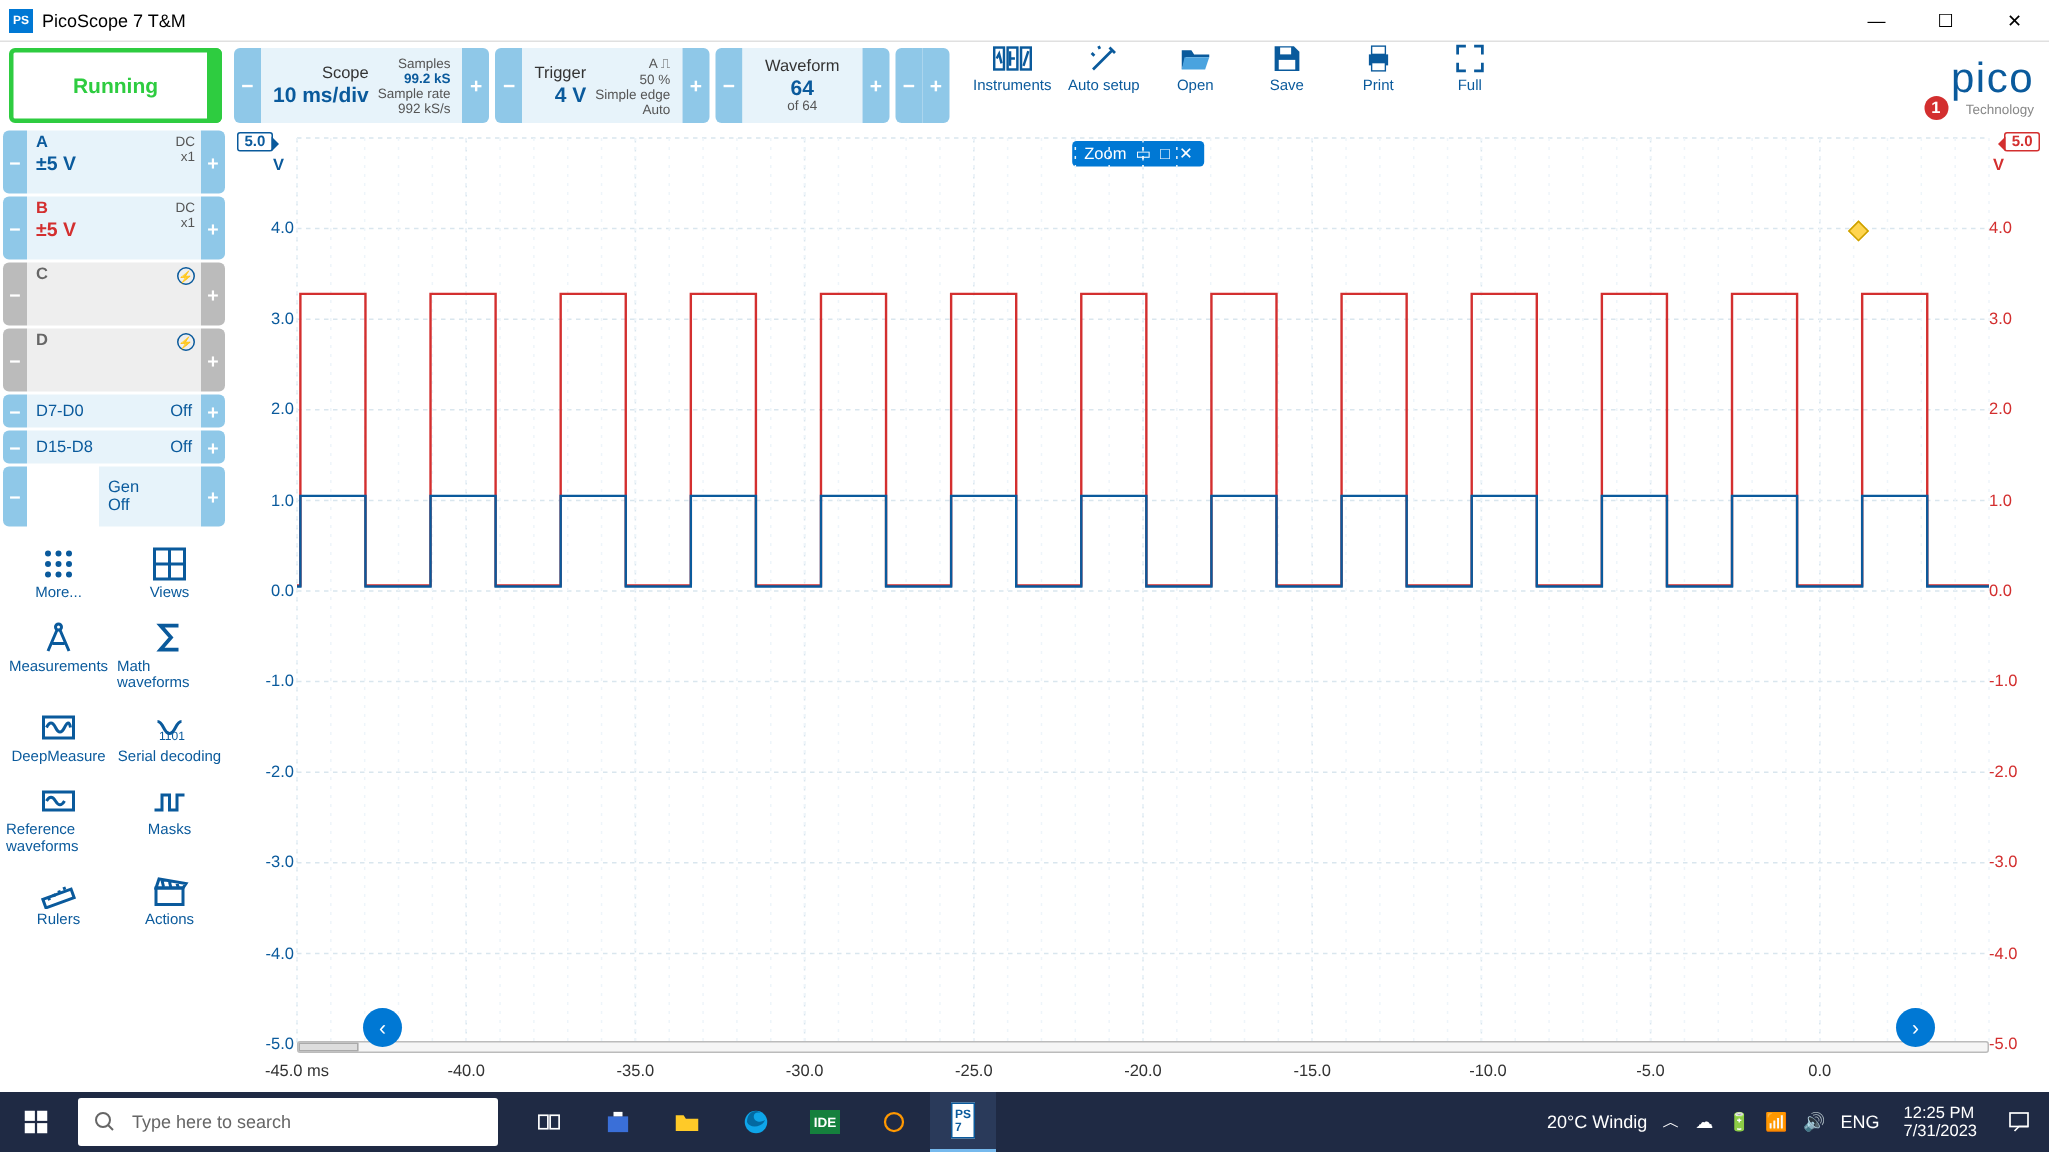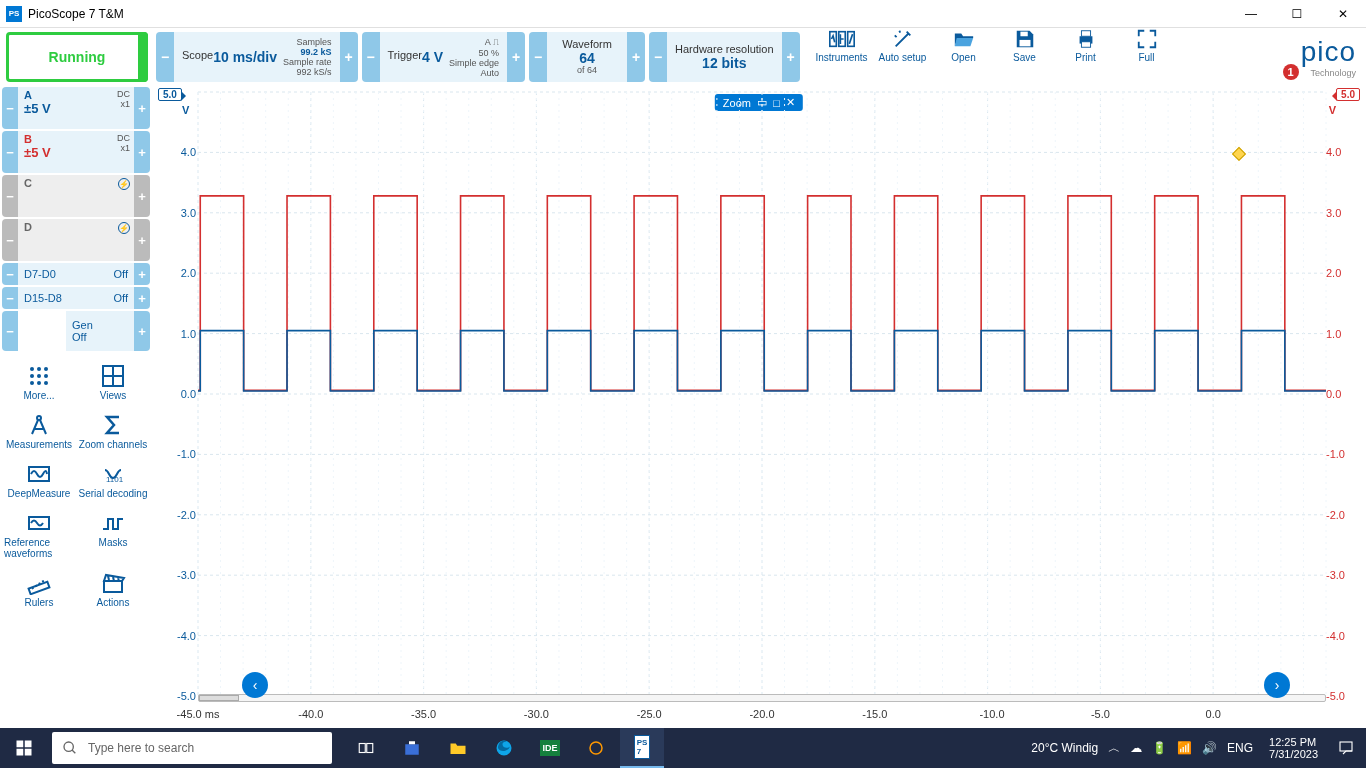--- a/index.html
+++ b/index.html
@@ -18,21 +18,21 @@
 .run-stripe { position:absolute; right:-3px; top:-3px; bottom:-3px; width:10px; background:#2ecc40; border-radius: 0 4px 4px 0;}
 .tile-group { display:flex; align-items:stretch; margin:4px 2px; }
 .tile-pm { width: 18px; background:#8fc8e8; display:flex; align-items:center; justify-content:center; color:#fff; font-size:14px; font-weight:bold; cursor:pointer; }
 .tile-pm.left { border-radius:4px 0 0 4px; }
 .tile-pm.right { border-radius:0 4px 4px 0; }
 .tile { background:#e7f3fa; padding:4px 8px; display:flex; flex-direction:column; justify-content:center; min-width:90px; }
 .tile .t-label { font-size:11px; color:#333; }
 .tile .t-value { font-size:14px; font-weight:600; color:#0a5a9c; }
 .tile .t-sub { font-size:9px; color:#555; text-align:right; line-height:1.1; }
 .tile.dual { flex-direction:row; gap:6px; align-items:center;}
-.tile.dual .col1 { display:flex; flex-direction:row; }
+.tile.dual .col1 { display:flex; flex-direction:column;align-items:flex-end; }
 .tile.dual .col2 { display:flex; flex-direction:column; font-size:9px; color:#555; text-align:right; align-items:flex-end; }
 .tool-icons { display:flex; gap:1px; margin-left:10px; align-items:flex-start; }
 .tool-btn { width:60px; display:flex; flex-direction:column; align-items:center; justify-content:center; gap:2px; font-size:10px; color:#0a5a9c; cursor:pointer; }
 .tool-btn svg { width:26px; height:22px; }
 .logo { margin-left:auto; margin-right:10px; display:flex; flex-direction:column; align-items:flex-end; justify-content:center; position:relative;}
 .logo .brand { font-size:28px; color:#0a5a9c; font-weight:300; letter-spacing:1px; }
 .logo .tag { font-size:9px; color:#888; }
 .badge { position:absolute; left:-18px; bottom:6px; width:16px; height:16px; border-radius:50%; background:#d32f2f; color:#fff; font-size:11px; display:flex; align-items:center; justify-content:center; font-weight:bold;}
 
 
@@ -152,24 +152,20 @@
     <div class="tile" style="align-items:center;min-width:80px">
       <span class="t-label">Waveform</span>
       <span class="t-value">64</span>
       <span class="t-sub" style="text-align:center">of 64</span>
     </div>
     <div class="tile-pm right">+</div>
   </div>
 
   <div class="tile-group">
     <div class="tile-pm left">−</div>
-    <div class="tile" style="align-items:center;min-width:90px">
-      <span class="t-label" style="text-align:center">Hardware resolution</span>
-      <span class="t-value">12 bits</span>
-    </div>
     <div class="tile-pm right">+</div>
   </div>
 
   <div class="tool-icons">
     <div class="tool-btn">
       <svg viewBox="0 0 32 24" fill="none" stroke="#0a5a9c" stroke-width="2">
           <rect x="1" y="3" width="8" height="18"></rect>
           <rect x="12" y="3" width="8" height="18"></rect>
           <rect x="23" y="3" width="8" height="18"></rect>
           <path d="M3 12l2-4 2 8"></path>
@@ -314,21 +310,21 @@
           <svg viewBox="0 0 24 24" fill="none" stroke="#0a5a9c" stroke-width="2">
             <circle cx="12" cy="5" r="2"></circle>
             <path d="M11 7L5 21M13 7l6 14M8 16h8"></path>
           </svg>
           <span>Measurements</span>
         </div>
       <div class="tg-item">
           <svg viewBox="0 0 24 24" fill="none" stroke="#0a5a9c" stroke-width="2.5">
             <path d="M18 4H6l7 8-7 8h12"></path>
           </svg>
-          <span>Zoom channels</span>
+          <span>Math waveforms</span>
         </div>
       <div class="tg-item">
           <svg viewBox="0 0 24 24" fill="none" stroke="#0a5a9c" stroke-width="2">
             <rect x="2" y="5" width="20" height="14"></rect>
             <path d="M4 12q3-6 6 0t6 0 4 0"></path>
           </svg>
           <span>DeepMeasure</span>
         </div>
       <div class="tg-item">
           <svg viewBox="0 0 24 24" fill="none" stroke="#0a5a9c" stroke-width="2">

